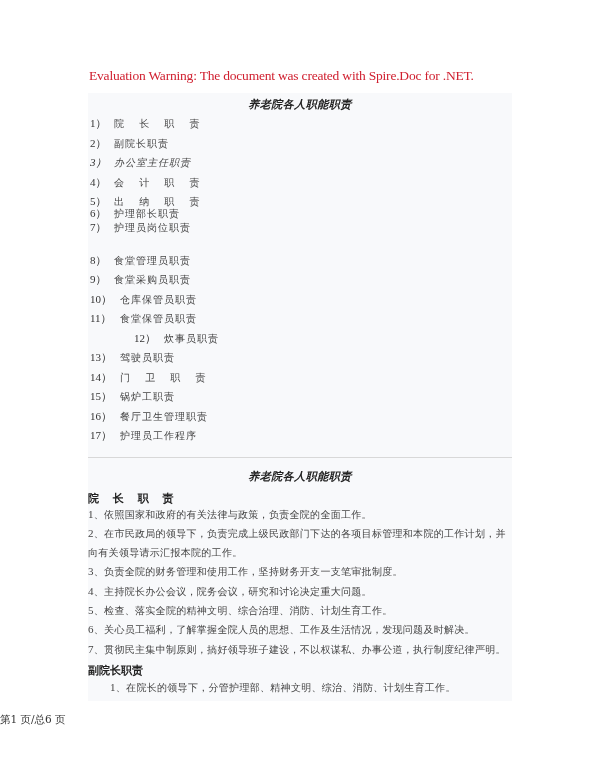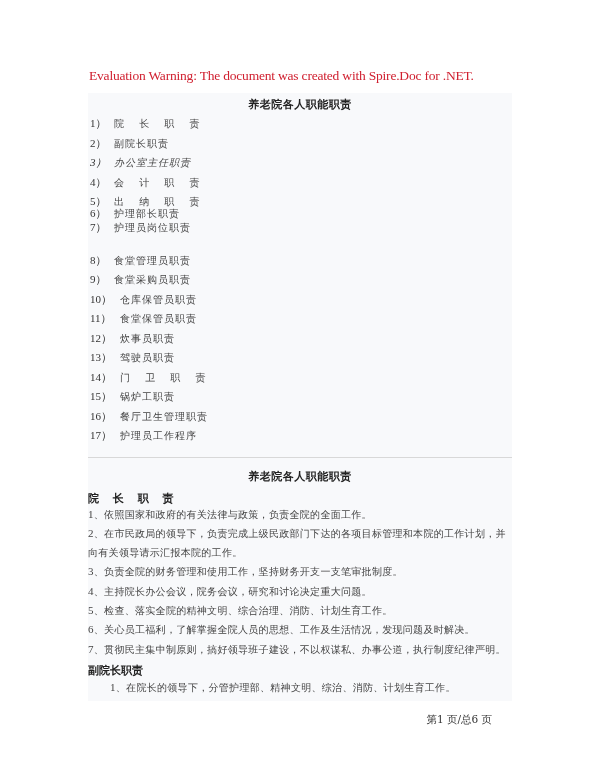--- a/index.html
+++ b/index.html
@@ -35,20 +35,21 @@
   }
   .title {
     position: absolute;
     left: 0;
     width: 424px;
     text-align: center;
     font-size: 11px;
     font-weight: bold;
     color: #222222;
     letter-spacing: 0.5px;
+    font-style: italic;
   }
   .toc-item {
     position: absolute;
     left: 2px;
     font-size: 10px;
     color: #444444;
     white-space: nowrap;
     height: 16px;
     line-height: 20px;
   }
@@ -90,21 +91,21 @@
   }
   .para .n {
     font-family: "Liberation Serif", serif;
     font-size: 11px;
   }
   .footer {
     position: absolute;
     left: 0;
     top: 713px;
     width: 492px;
-    text-align: right;
+    text-align: left;
     font-size: 10.5px;
     color: #333333;
   }
 </style>
 </head>
 <body>
 
 <div class="warning">Evaluation Warning: The document was created with Spire.Doc for .NET.</div>
 
 <div class="content">
@@ -116,21 +117,21 @@
     <div class="toc-item" style="top:39.5px;"><span class="toc-num">2）</span><span class="toc-label">副院长职责</span></div>
     <div class="toc-item" style="top:59px;font-style:italic;"><span class="toc-num">3）</span><span class="toc-label">办公室主任职责</span></div>
     <div class="toc-item" style="top:78.5px;"><span class="toc-num">4）</span><span class="toc-label spaced">会 计 职 责</span></div>
     <div class="toc-item" style="top:98px;"><span class="toc-num">5）</span><span class="toc-label spaced">出 纳 职 责</span></div>
     <div class="toc-item" style="top:110px;"><span class="toc-num">6）</span><span class="toc-label">护理部长职责</span></div>
     <div class="toc-item" style="top:124px;"><span class="toc-num">7）</span><span class="toc-label">护理员岗位职责</span></div>
     <div class="toc-item" style="top:156.5px;"><span class="toc-num">8）</span><span class="toc-label">食堂管理员职责</span></div>
     <div class="toc-item" style="top:176px;"><span class="toc-num">9）</span><span class="toc-label">食堂采购员职责</span></div>
     <div class="toc-item" style="top:195.5px;"><span class="toc-num wide">10）</span><span class="toc-label">仓库保管员职责</span></div>
     <div class="toc-item" style="top:215px;"><span class="toc-num wide">11）</span><span class="toc-label">食堂保管员职责</span></div>
-    <div class="toc-item" style="top:234.5px;"><span class="toc-num wide">12）</span><span class="toc-label">炊事员职责</span></div>
+    <div class="toc-item" style="top:234.5px;margin-left:44px;"><span class="toc-num wide">12）</span><span class="toc-label">炊事员职责</span></div>
     <div class="toc-item" style="top:254px;"><span class="toc-num wide">13）</span><span class="toc-label">驾驶员职责</span></div>
     <div class="toc-item" style="top:273.5px;"><span class="toc-num wide">14）</span><span class="toc-label spaced">门 卫 职 责</span></div>
     <div class="toc-item" style="top:293px;"><span class="toc-num wide">15）</span><span class="toc-label">锅炉工职责</span></div>
     <div class="toc-item" style="top:312.5px;"><span class="toc-num wide">16）</span><span class="toc-label">餐厅卫生管理职责</span></div>
     <div class="toc-item" style="top:332px;"><span class="toc-num wide">17）</span><span class="toc-label">护理员工作程序</span></div>
   </div>
 
   <div class="divider"></div>
 
   <div class="title" style="top:376px;">养老院各人职能职责</div>

